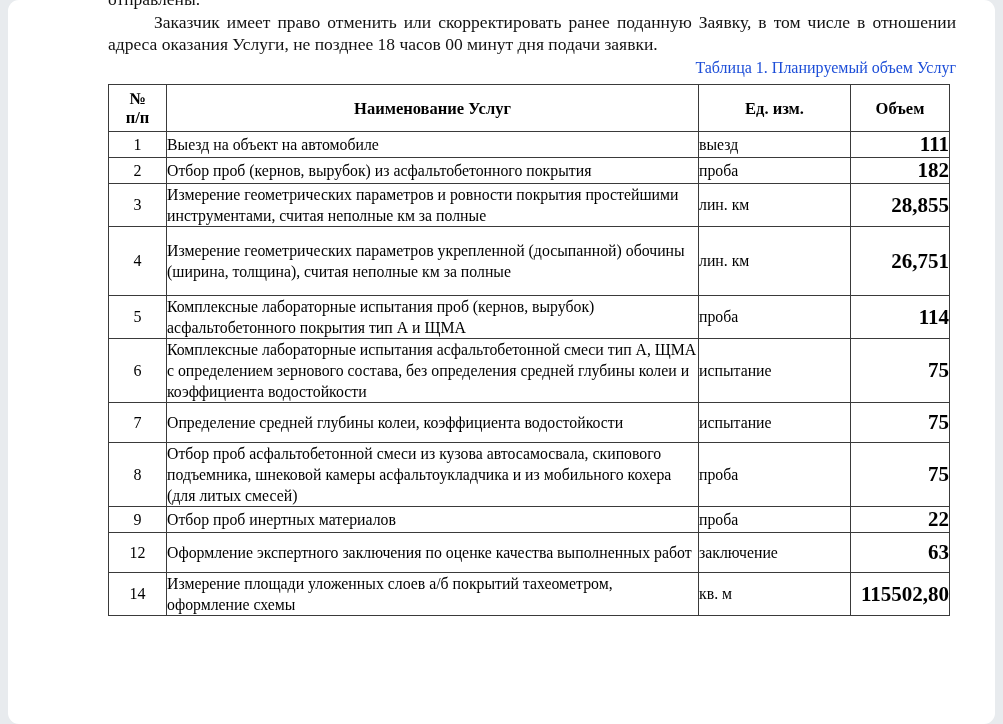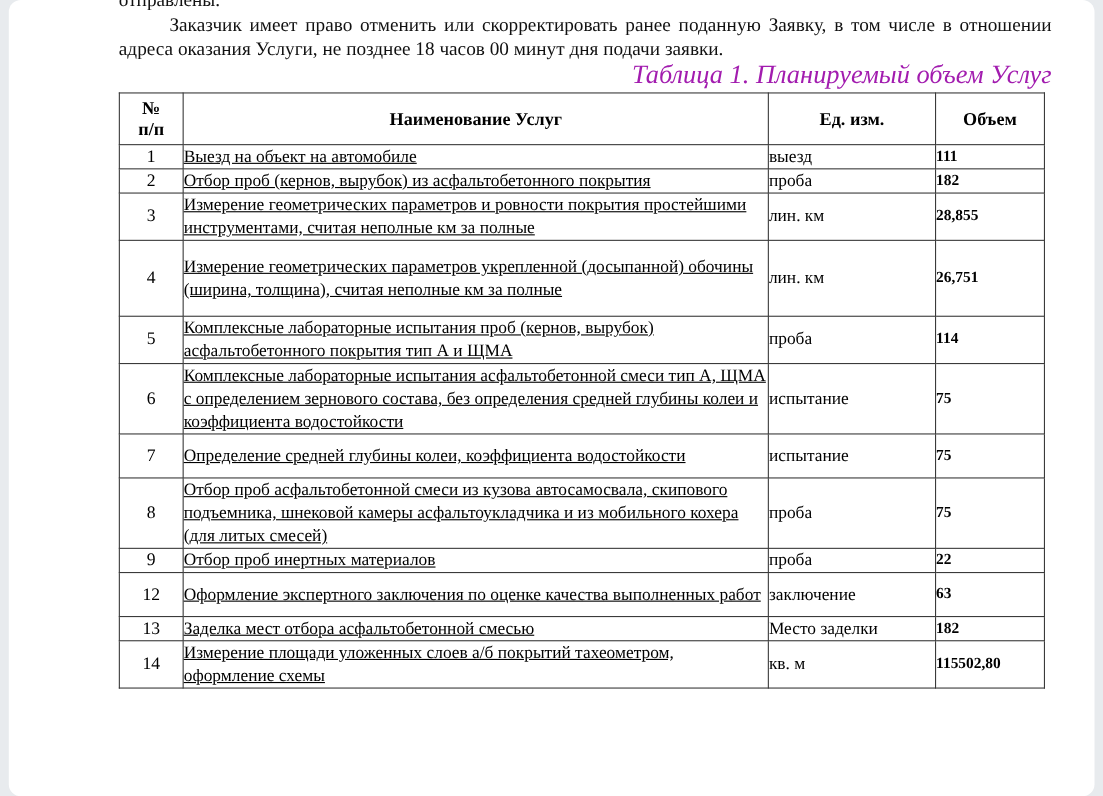--- a/index.html
+++ b/index.html
@@ -54,28 +54,27 @@
     color: #111;
     text-align: justify;
     margin: 0;
     padding-top: 2px;
   }
   .para .indent {
     display: inline-block;
     width: 46px;
   }
   .caption {
-    font-size: 24px;
+    font-size: 16px;
     line-height: 22px;
-    color: #a21caf;
+    color: #1d4ed8;
     text-align: right;
     margin: 0;
     padding-top: 2px;
     padding-right: 0px;
-    font-style: italic;
   }
 
   
   .tbl-wrap {
     margin-top: 5px;
     width: 841px;
   }
   table.services {
     border-collapse: collapse;
     table-layout: fixed;
@@ -103,30 +102,29 @@
 
   td.num {
     text-align: center;
     font-size: 16px;
   }
   td.name {
     text-align: left;
     padding: 2px 6px 2px 8px;
     line-height: 21px;
     font-size: 15.8px;
-    text-decoration: underline;
   }
   td.unit {
     text-align: left;
     font-size: 15.8px;
   }
   td.vol {
-    text-align: left;
+    text-align: right;
     font-weight: bold;
-    font-size: 14px;
+    font-size: 21px;
     margin-left: 44px;
   }
 
   
   tr.h1 td { height: 21px; }
   tr.h2 td { height: 39px; }
   tr.h3 td { height: 58px; }
   tr.h4 td { height: 68px; }
 </style>
 </head>
@@ -216,26 +214,20 @@
             <td class="name">Отбор проб инертных материалов</td>
             <td class="unit">проба</td>
             <td class="vol">22</td>
           </tr>
           <tr class="h2">
             <td class="num">12</td>
             <td class="name">Оформление экспертного заключения по оценке качества выполненных работ</td>
             <td class="unit">заключение</td>
             <td class="vol">63</td>
           </tr>
-          <tr class="h1">
-            <td class="num">13</td>
-            <td class="name">Заделка мест отбора асфальтобетонной смесью</td>
-            <td class="unit">Место заделки</td>
-            <td class="vol">182</td>
-          </tr>
           <tr class="h2">
             <td class="num">14</td>
             <td class="name">Измерение площади уложенных слоев а/б покрытий тахеометром, оформление схемы</td>
             <td class="unit">кв. м</td>
             <td class="vol">115502,80</td>
           </tr>
         </tbody>
       </table>
     </div>
 

